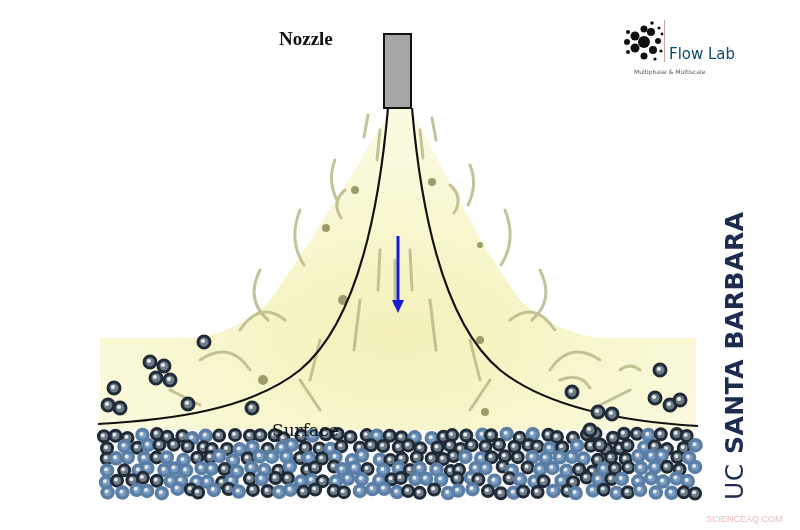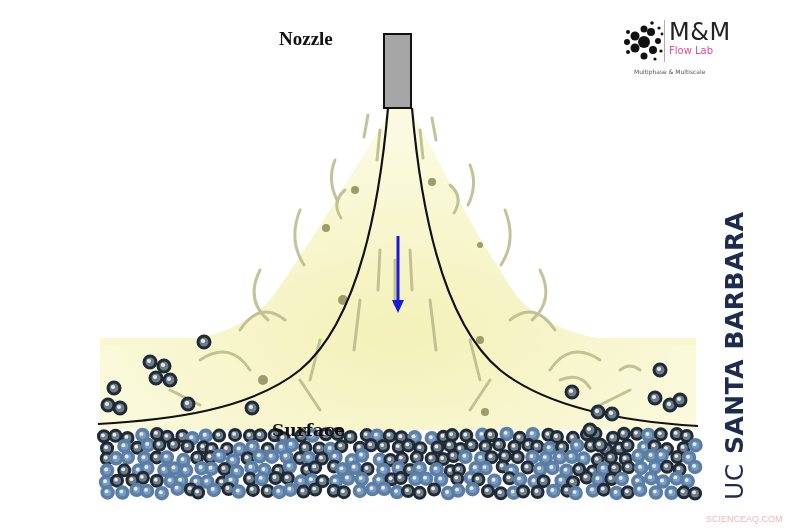--- a/index.html
+++ b/index.html
@@ -1,22 +1,22 @@
 <!DOCTYPE html>
 <html><head>
   <meta charset="utf-8">
   <style>
     html, body { margin: 0; padding: 0; background: #ffffff; }
     body { width: 800px; height: 530px; position: relative; overflow: hidden; font-family: "DejaVu Serif", serif; }
     .canvas { position: absolute; left: 0; top: 0; width: 800px; height: 530px; }
     .label-nozzle { position: absolute; left: 279px; top: 28px; font-family: Liberation Serif, serif; font-weight: bold; font-size: 19px; color: #111; }
-    .label-surface { position: absolute; left: 272px; top: 420px; font-family: "DejaVu Serif", serif; font-weight: bold; font-size: 17px; color: #111; }
+    .label-surface { position: absolute; left: 272px; top: 420px; font-family: "DejaVu Serif", serif; font-weight: normal; font-size: 17px; color: #111; }
     .logo { position: absolute; left: 622px; top: 18px; width: 150px; height: 60px; }
     .logo-title { position: absolute; left: 47px; top: 0px; font-family: "DejaVu Sans", sans-serif; font-size: 24px; color: #222; letter-spacing: 0.5px; }
-    .logo-sub { position: absolute; left: 47px; top: 27px; font-family: "DejaVu Sans", sans-serif; font-size: 10px; color: #ec4899; }
+    .logo-sub { position: absolute; left: 47px; top: 27px; font-family: "DejaVu Sans", sans-serif; font-size: 15px; color: #0c4a6e; }
     .logo-tag { position: absolute; left: 12px; top: 50px; font-family: "DejaVu Sans", sans-serif; font-size: 6px; color: #555; }
     .logo-divider { position: absolute; left: 42px; top: 2px; width: 1px; height: 42px; background: #c9a0a0; }
     .ucsb { position: absolute; left: 720px; top: 500px; transform-origin: 0 0; transform: rotate(-90deg); font-family: "DejaVu Sans", sans-serif; font-weight: bold; font-size: 25px; color: #1d2b4f; white-space: nowrap; letter-spacing: 0.5px; }
     .ucsb .uc { font-weight: normal; }
     .watermark { position: absolute; left: 706px; top: 514px; font-family: Liberation Sans, sans-serif; font-size: 9px; color: #f0b7b7; }
   </style>
 </head>
 <body>
 
 <svg class="canvas" viewBox="0 0 800 530" xmlns="http://www.w3.org/2000/svg">
@@ -700,21 +700,20 @@
       <circle cx="6" cy="12" r="2"></circle>
         <circle cx="6" cy="32" r="2"></circle>
         <circle cx="30" cy="3" r="1.8"></circle>
       <circle cx="37" cy="8" r="1.6"></circle>
         <circle cx="40" cy="14" r="1.4"></circle>
         <circle cx="39" cy="31" r="1.6"></circle>
         <circle cx="33" cy="39" r="1.6"></circle>
     </g>
   </svg>
   <div class="logo-divider"></div>
-  <div class="logo-title">M&amp;M</div>
   <div class="logo-sub">Flow Lab</div>
   <div class="logo-tag">Multiphase &amp; Multiscale</div>
 </div>
 
 <div class="ucsb">
   <span class="uc">UC</span>
   <span>SANTA BARBARA</span>
 </div>
 
 <div class="watermark">SCIENCEAQ.COM</div>

